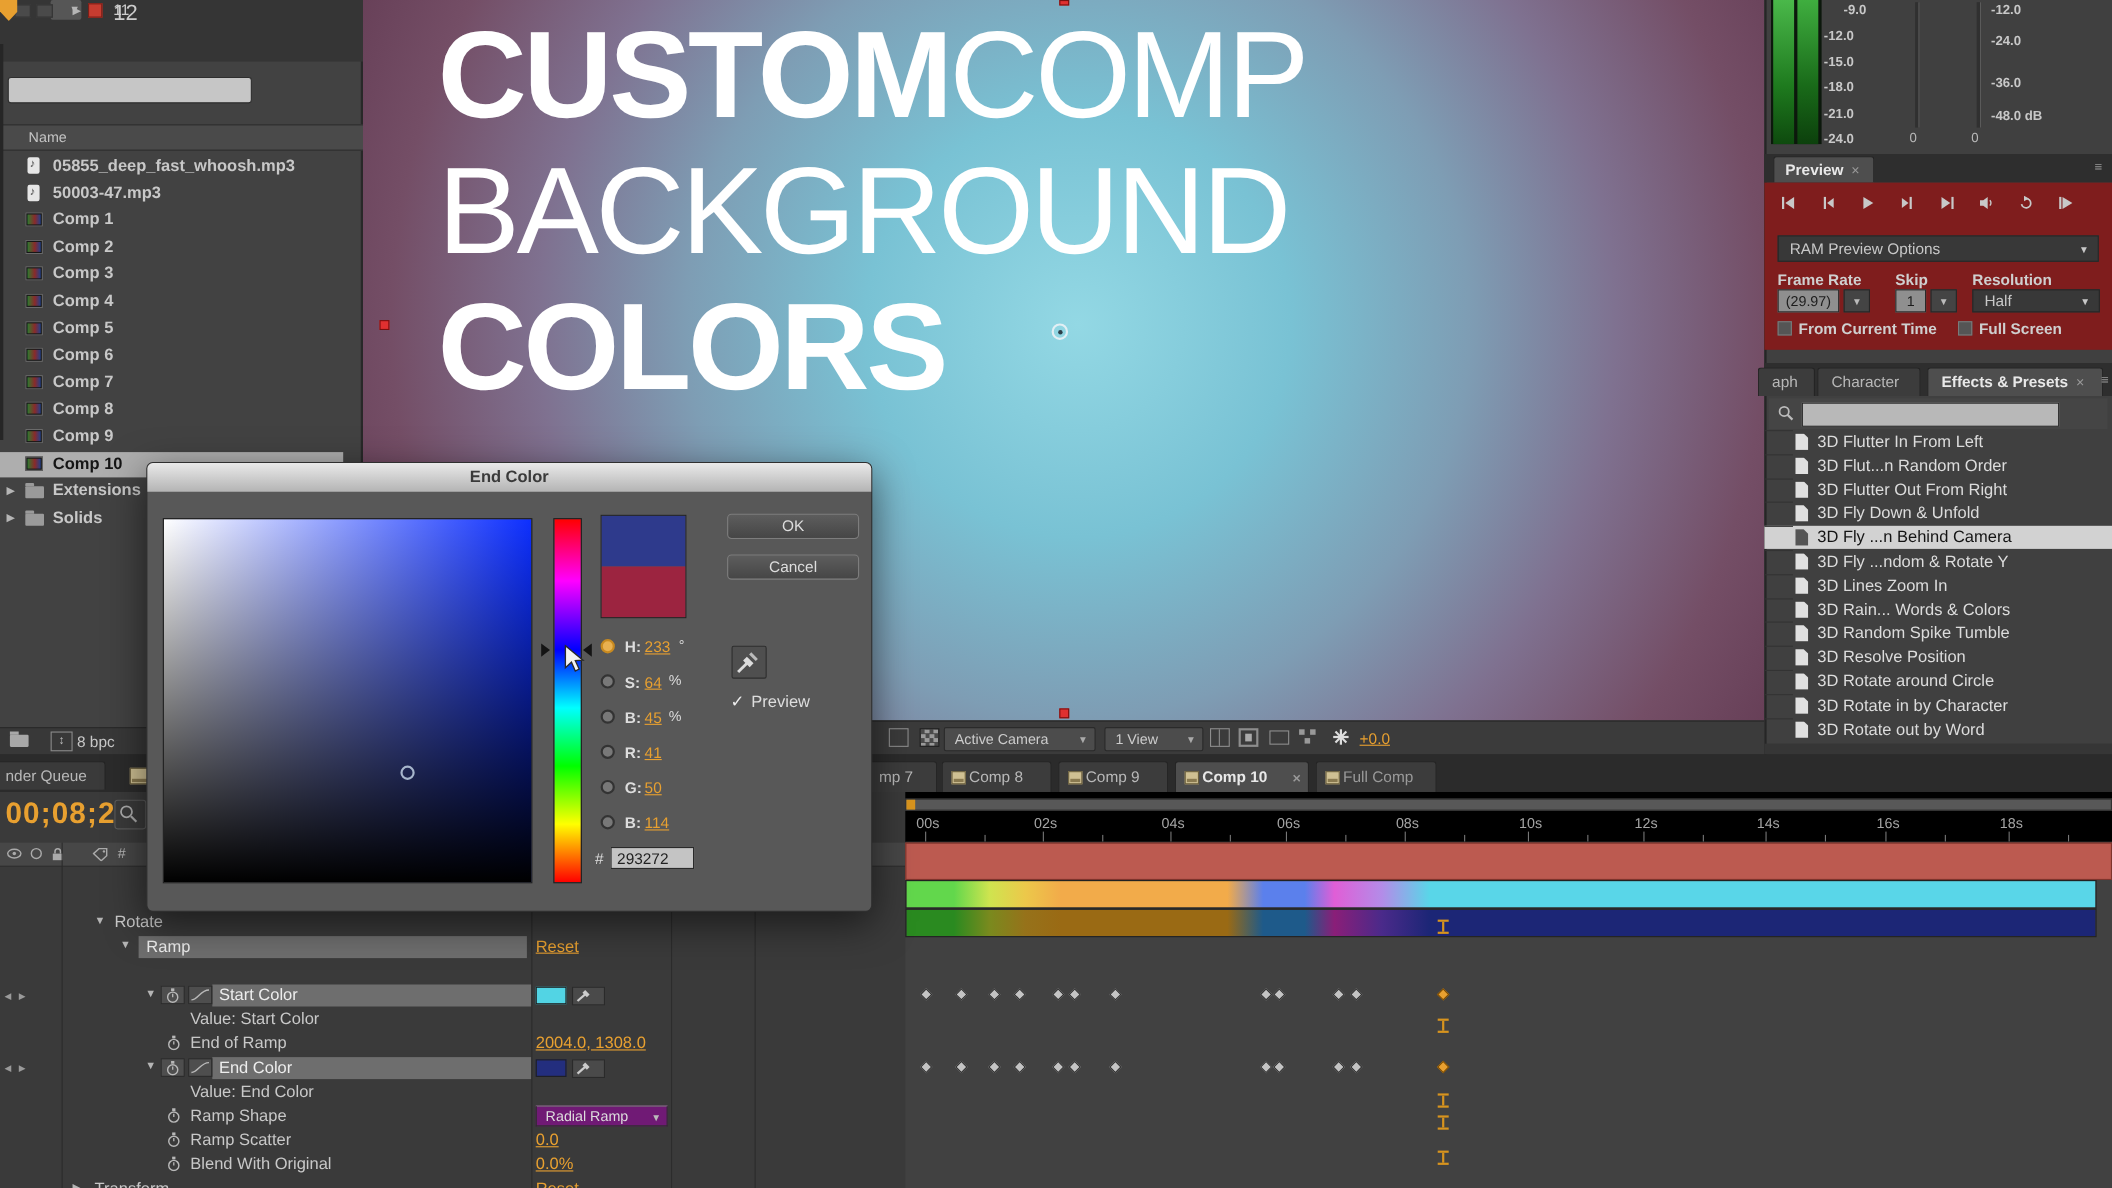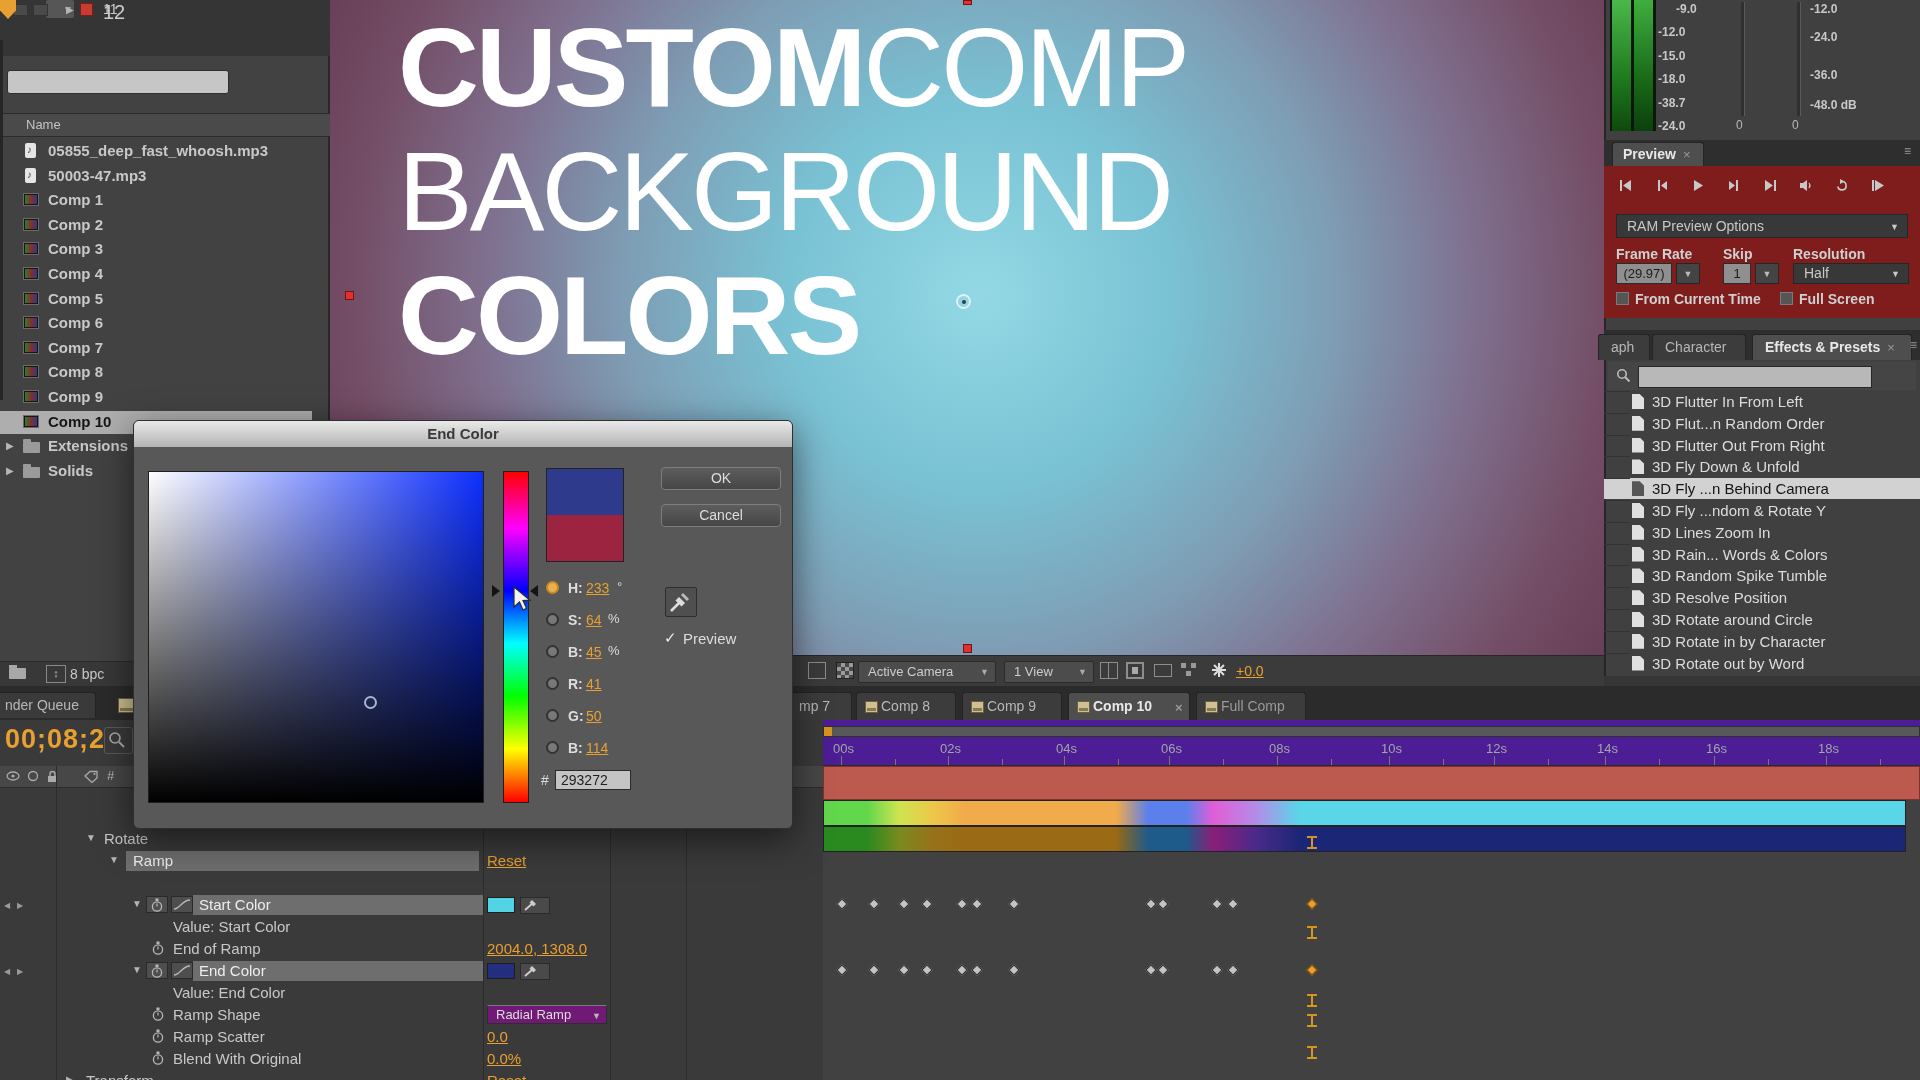--- a/index.html
+++ b/index.html
@@ -54,21 +54,21 @@
   .fx-row.sel{background:#d2d2d2;color:#141414;}
   .icon-page{position:absolute;left:28px;top:3px;width:12px;height:15px;background:#e0e0e0;clip-path:polygon(0 0,64% 0,100% 28%,100% 100%,0 100%);}
   .fx-row.sel .icon-page{background:#555;}
   
   #timeline{left:0;top:686px;width:1920px;height:394px;background:#3a3a3a;border-top:2px solid #202020;box-sizing:border-box;}
   #tl-tabstrip{left:0;top:686px;width:1920px;height:34px;background:#2b2b2b;}
   .comp-icon{position:absolute;width:13px;height:12px;background:#cfc093;border:1px solid #6b5f3e;box-sizing:border-box;}
   .comp-icon:after{content:"";position:absolute;left:1px;bottom:1px;right:1px;height:3px;background:#8a7a50;}
   #timecode{left:5px;top:724px;font-size:27px;font-weight:bold;color:#e8a030;letter-spacing:1px;}
   #tc-zoom{left:104px;top:727px;width:27px;height:25px;background:#3a3a3a;border:1px solid #5a5a5a;border-radius:3px;}
-  #ruler{left:823px;top:720px;width:1097px;height:46px;background:#4c1d95;border-bottom:1px solid #2a2a2a;box-sizing:border-box;}
+  #ruler{left:823px;top:720px;width:1097px;height:46px;background:#000000;border-bottom:1px solid #2a2a2a;box-sizing:border-box;}
   #workarea{left:0px;top:6px;width:1097px;height:11px;background:#585858;border:1px solid #303030;box-sizing:border-box;}
   .rtick{position:absolute;top:36px;width:1px;height:9px;background:#777;}
   #colheader{left:0;top:766px;width:823px;height:22px;background:#474747;border-bottom:1px solid #2c2c2c;box-sizing:border-box;}
   #tracks{left:823px;top:766px;width:1097px;height:314px;background:#414141;}
   .tl-row{position:absolute;left:0;width:823px;height:22px;font-size:15px;color:#c8c8c8;}
   .row-hl{position:absolute;top:1px;height:20px;background:#6e6e6e;}
   .avbox{position:absolute;width:15px;height:12px;background:#4a4a4a;border:1px solid #333;box-sizing:border-box;}
   .chipred{position:absolute;width:13px;height:13px;background:#c63c30;border:1px solid #7a1f18;box-sizing:border-box;}
   .diamond{position:absolute;width:8px;height:8px;background:#c4c4c4;border:1px solid #2e2e2e;transform:rotate(45deg);box-sizing:border-box;}
   .diamond.cur{background:#e8a030;border-color:#7a4a00;}
@@ -215,21 +215,21 @@
 
   <div class="abs" style="left:1610px;top:0;width:46px;height:131px;background:#0c180c;">
     <div class="abs" style="left:2px;top:0;width:19px;height:131px;background:linear-gradient(#4ab84a,#1e7a1e 60%,#0e4a0e);"></div>
     <div class="abs" style="left:24px;top:0;width:19px;height:131px;background:linear-gradient(#3fae3f,#196a19 60%,#0c400c);"></div>
   </div>
   <div id="meter-labels">
       <span class="txt meter-label" style="left: 1676px; top: 2px;">-9.0</span>
       <span class="txt meter-label" style="left: 1658px; top: 25.4px;">-12.0</span>
       <span class="txt meter-label" style="left: 1658px; top: 48.8px;">-15.0</span>
       <span class="txt meter-label" style="left: 1658px; top: 72.2px;">-18.0</span>
-      <span class="txt meter-label" style="left: 1658px; top: 95.6px;">-38.7</span>
+      <span class="txt meter-label" style="left: 1658px; top: 95.6px;">-21.0</span>
       <span class="txt meter-label" style="left: 1658px; top: 119px;">-24.0</span>
       <span class="txt meter-label" style="left: 1810px; top: 2px;">-12.0</span>
       <span class="txt meter-label" style="left: 1810px; top: 30px;">-24.0</span>
       <span class="txt meter-label" style="left: 1810px; top: 68px;">-36.0</span>
       <span class="txt meter-label" style="left: 1810px; top: 98px;">-48.0 dB</span>
       <span class="txt" style="left: 1736px; top: 118px; font-size: 12px; color: rgb(184, 184, 184);">0</span>
       <span class="txt" style="left: 1792px; top: 118px; font-size: 12px; color: rgb(184, 184, 184);">0</span>
     </div>
   <div class="groove" style="left:1741px;top:2px;height:114px;"></div>
   <div class="groove" style="left:1797px;top:2px;height:114px;"></div>

